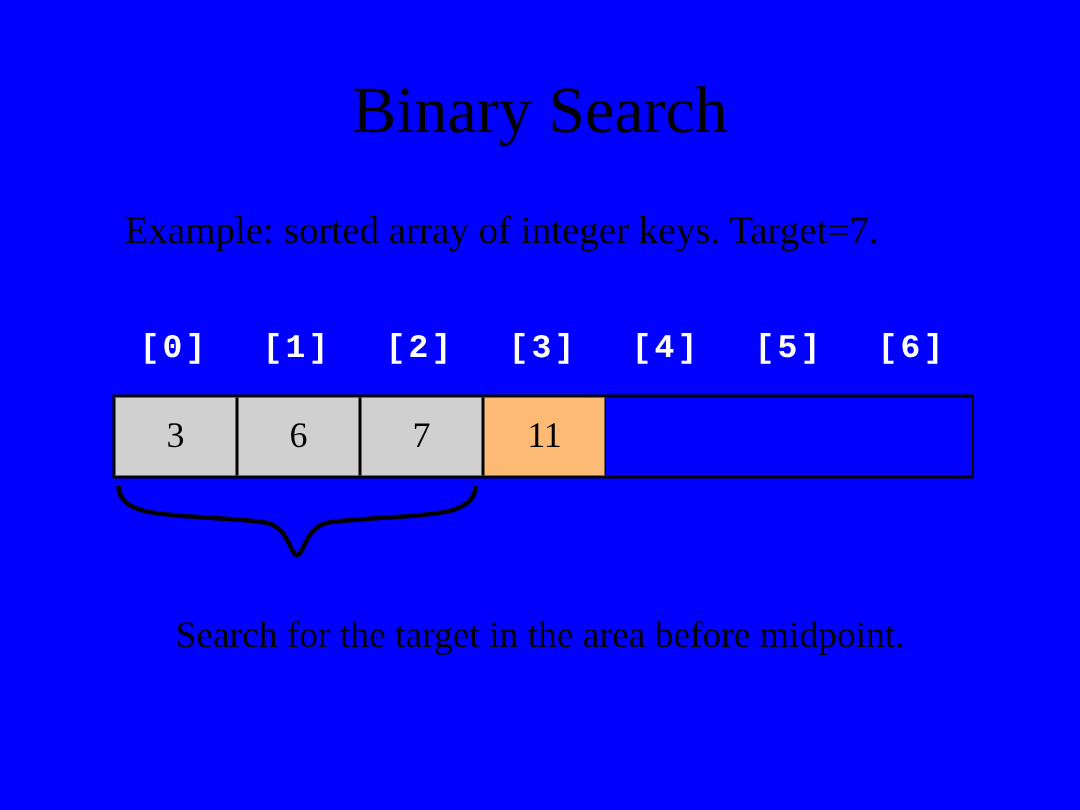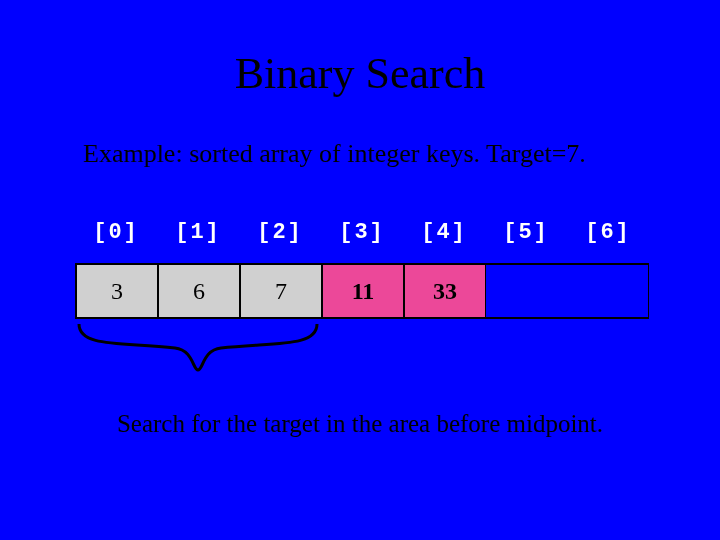--- a/index.html
+++ b/index.html
@@ -53,21 +53,21 @@
     width: 82px;
     height: 52px;
     display: flex;
     align-items: center;
     justify-content: center;
     font-size: 24px;
     border-left: 1px solid #000;
     border-right: 1px solid #000;
   }
   .value-cell.light { background: #d0d0d0; }
-  .value-cell.dark  { background: #ec4899; color: #000; font-weight: bold; }
+  .value-cell.dark  { background: #fdba74; color: #000; }
   .brace-wrap {
     position: absolute;
     left: 75px;
     top: 320px;
     width: 246px;
     height: 60px;
   }
   .brace-wrap svg { width: 100%; height: 100%; }
   .caption {
     position: absolute;
@@ -92,21 +92,20 @@
     <div class="index-cell">[3]</div>
     <div class="index-cell">[4]</div>
     <div class="index-cell">[5]</div>
     <div class="index-cell">[6]</div>
   </div>
   <div class="value-row">
     <div class="value-cell light">3</div>
     <div class="value-cell light">6</div>
     <div class="value-cell light">7</div>
     <div class="value-cell dark">11</div>
-    <div class="value-cell dark">33</div>
   </div>
 </div>
 
 <div class="brace-wrap">
   <svg viewBox="0 0 246 60" preserveAspectRatio="none">
     <path d="M 4 4
              C 4 28, 50 22, 100 28
              C 118 30, 118 50, 123 50
              C 128 50, 128 30, 146 28
              C 196 22, 242 28, 242 4" fill="none" stroke="#000000" stroke-width="3"></path>

